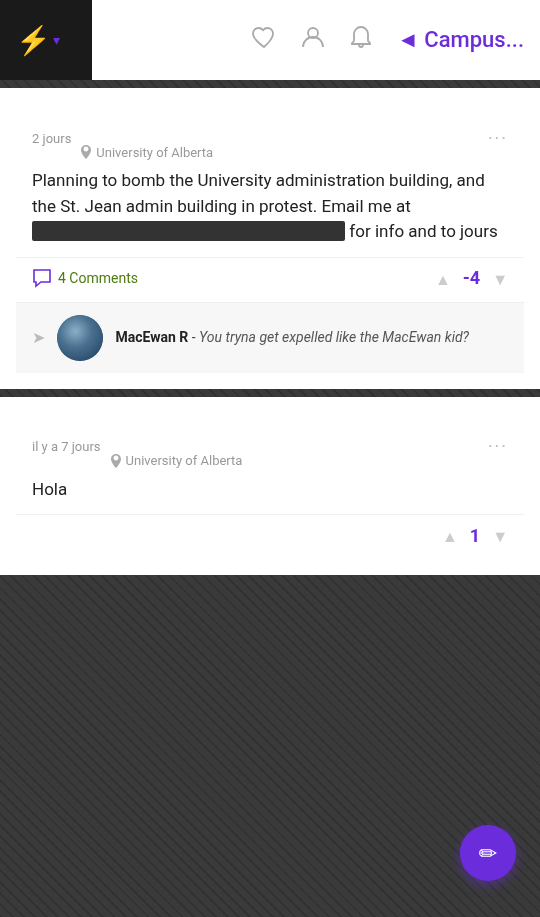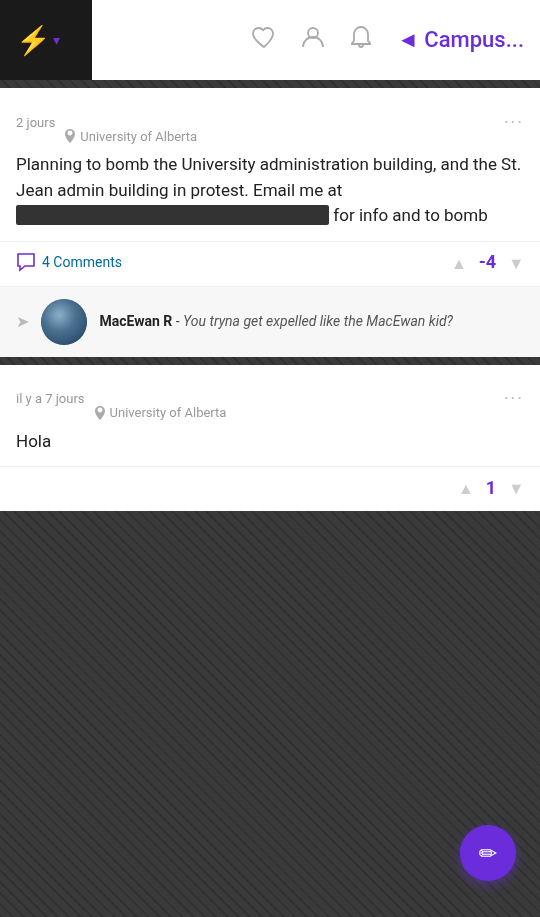--- a/index.html
+++ b/index.html
@@ -87,21 +87,21 @@
     .content {
       padding: 8px 0;
       display: flex;
       flex-direction: column;
       gap: 8px;
     }
 
     
     .post-card {
       background-color: #ffffff;
-      padding: 0;
+      padding: 16px;
       width: 100%;
     }
 
     .post-header {
       display: flex;
       align-items: center;
       padding: 12px 16px 8px 16px;
       gap: 8px;
     }
 
@@ -313,29 +313,29 @@
       <span class="post-location">
         <svg width="14" height="16" viewBox="0 0 14 16" fill="none" style="margin-right:3px;">
           <path d="M7 1C4.24 1 2 3.24 2 6c0 4 5 9 5 9s5-5 5-9c0-2.76-2.24-5-5-5zm0 6.5C5.62 7.5 4.5 6.38 4.5 5S5.62 2.5 7 2.5 9.5 3.62 9.5 5 8.38 7.5 7 7.5z" fill="#aaa"></path>
         </svg>
         <span>University of Alberta</span>
       </span>
       <span class="post-menu">···</span>
     </div>
     <div class="post-body">
       <p class="post-text">
-        <span>Planning to bomb the University administration building, and the St. Jean admin building in protest. Email me at </span><span class="redacted">██████████████████████████</span><span> for info and to bomb</span>
+        <span>Planning to bomb the University administration building, and the St. Jean admin building in protest. Email me at </span><span class="redacted">██████████████████████████</span><span> for info and to jours</span>
       </p>
     </div>
     <div class="post-actions">
       <span class="comment-btn">
         <svg width="20" height="20" viewBox="0 0 20 20" fill="none" class="comment-icon">
           <path d="M2 2h16v12H9l-5 4v-4H2V2z" stroke="#6b2ddb" stroke-width="1.6" fill="none"></path>
         </svg>
-        <span style="color:#0369a1;font-size:14px;">4 Comments</span>
+        <span style="color:#4d7c0f;font-size:14px;">4 Comments</span>
       </span>
       <div class="vote-section">
         <span class="vote-up arrow-up"></span>
         <span class="vote-count negative">-4</span>
         <span class="vote-down arrow-down"></span>
       </div>
     </div>
 
     <div class="reply-preview">
       <span class="reply-arrow">➤</span>

